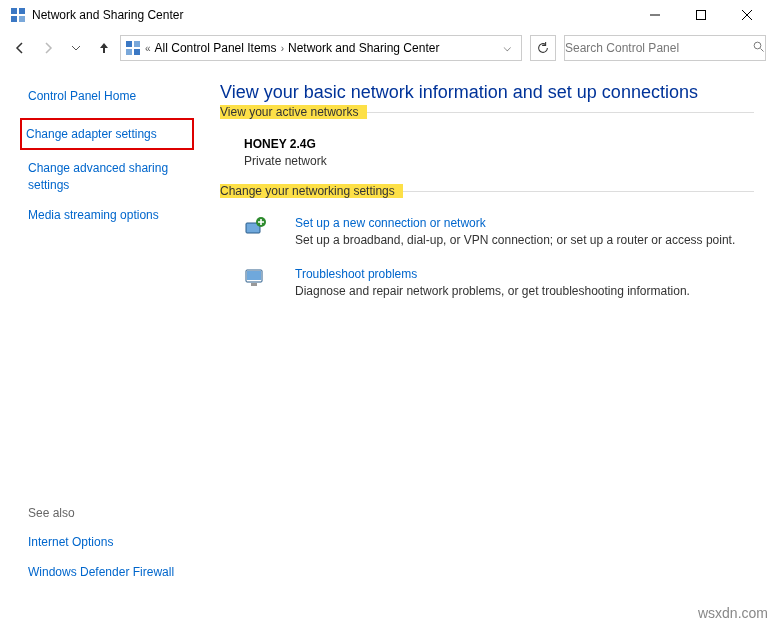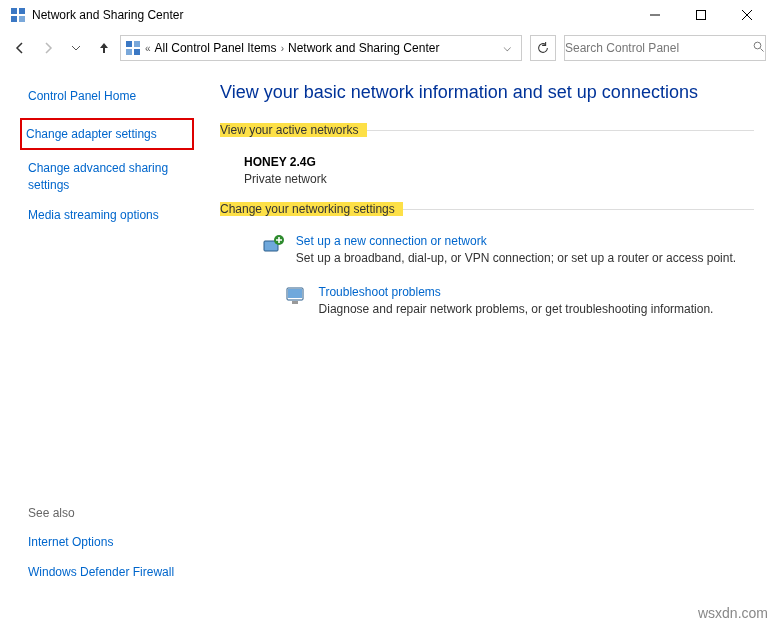--- a/index.html
+++ b/index.html
@@ -20,32 +20,32 @@
 .chev { color: #555; font-size: 10px; padding: 0 6px; }
 .refresh { width: 26px; height: 26px; border: 1px solid #ccc; display: flex; align-items: center; justify-content: center; margin-left: 4px; }
 .searchbox { display: flex; align-items: center; border: 1px solid #ccc; height: 26px; width: 202px; padding: 0 0; margin-left: 4px; color: #777; justify-content: space-between; }
 .body { display: flex; height: calc(100% - 66px - 18px); }
 .sidebar { width: 210px; padding: 22px 16px 12px 28px; display: flex; flex-direction: column; }
 .link { color: #0066cc; font-size: 12px; margin-bottom: 14px; cursor: pointer; line-height: 1.35; }
 .link.hl { border: 2px solid #d00; padding: 6px 4px; margin-left: -8px; margin-bottom: 10px; display: inline-block; }
 .sidebar-spacer { flex: 1; }
 .seealso-hdr { color: #666; font-size: 12px; margin-bottom: 14px; }
 .main { flex: 1; padding: 16px 20px 12px 10px; }
-.h1 { color: #003399; font-size: 18px; font-weight: 400; margin-bottom: 20px; }
+.h1 { color: #003399; font-size: 18px; font-weight: 400; margin-bottom: 2px; }
 .section-hdr { font-size: 12px; color: #333; position: relative; margin-bottom: 12px; }
 .section-hdr::after { content: ""; position: absolute; left: 0; right: 0; top: 50%; height: 1px; background: #ddd; z-index: 0; }
 .section-hdr span { background: #fde047; padding-right: 8px; position: relative; z-index: 1; }
 .netinfo { display: flex; padding: 6px 0 16px 24px; }
 .netleft { flex: 1; }
 .netname { font-weight: 700; font-size: 12px; margin-bottom: 3px; }
 .nettype { font-size: 12px; color: #333; }
 .netright { font-size: 12px; }
 .netright table td { padding: 1px 6px 1px 0; vertical-align: top; }
 .wrench-icon, .tb-icon { width: 22px; height: 22px; display: inline-block; flex-shrink: 0; }
-.setting-item { display: flex; gap: 12px; padding: 6px 0 14px 24px; justify-content: center; }
+.setting-item { display: flex; gap: 29px; padding: 6px 0 14px 24px; }
 .setting-item .txt .lnk { color: #0066cc; font-size: 12px; margin-bottom: 3px; cursor: pointer; }
 .setting-item .txt .desc { font-size: 12px; color: #333; }
 .sigbars { display: inline-flex; align-items: flex-end; gap: 1px; height: 10px; margin-right: 4px; vertical-align: -1px; }
 .sigbars i { width: 2px; background: #0a0; display: inline-block; }
 .sigbars i:nth-child(1){height:3px}.sigbars i:nth-child(2){height:5px}.sigbars i:nth-child(3){height:7px}.sigbars i:nth-child(4){height:9px}.sigbars i:nth-child(5){height:11px}
 .watermark { position: absolute; bottom: 3px; right: 6px; font-size: 14px; color: #888; }
 </style>
 </head>
 <body>
 

